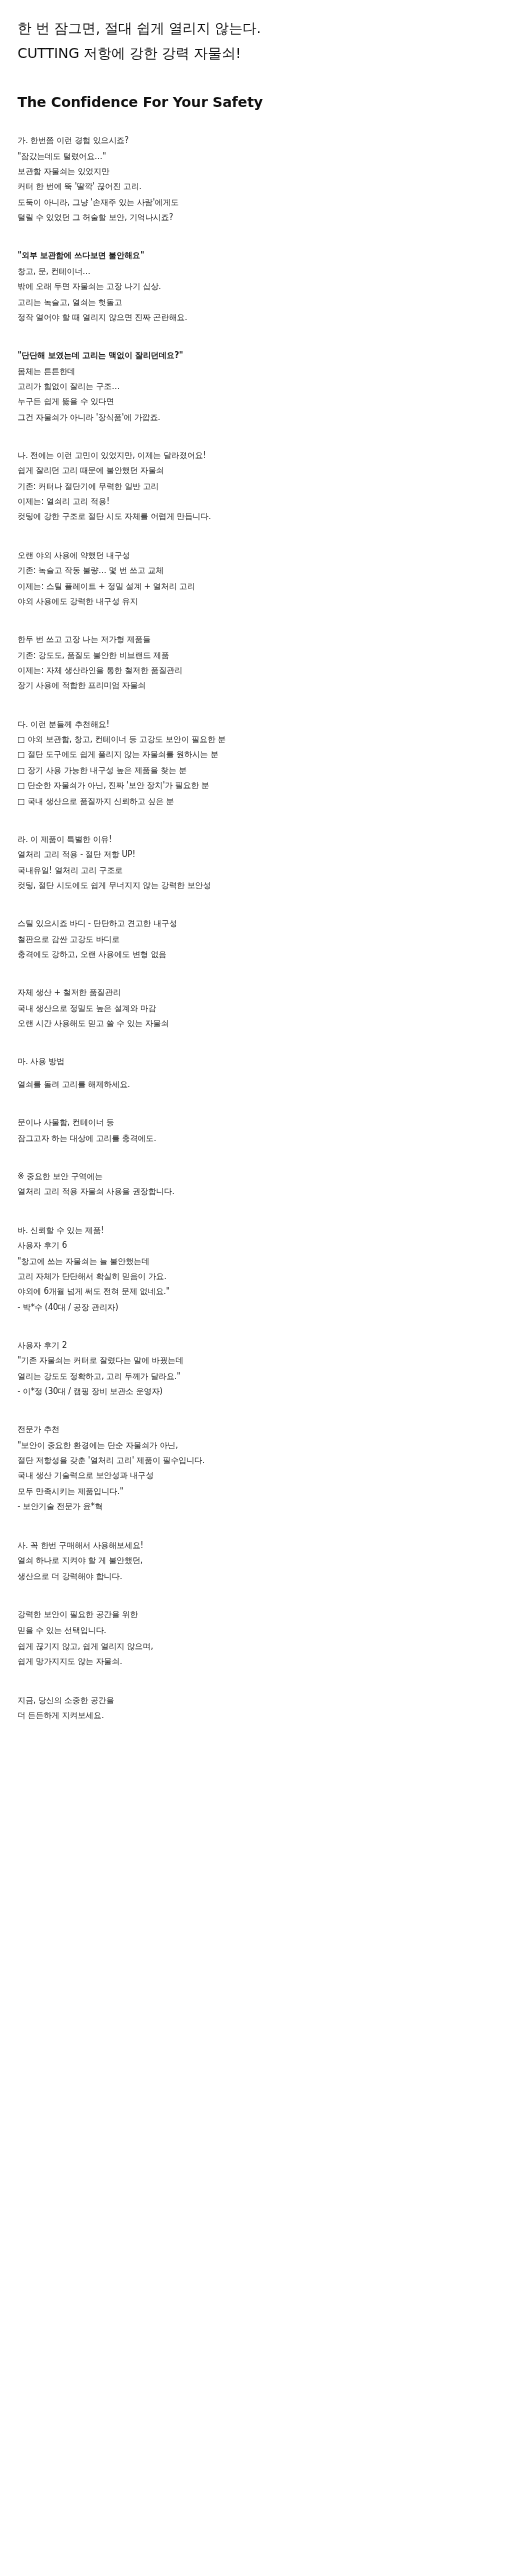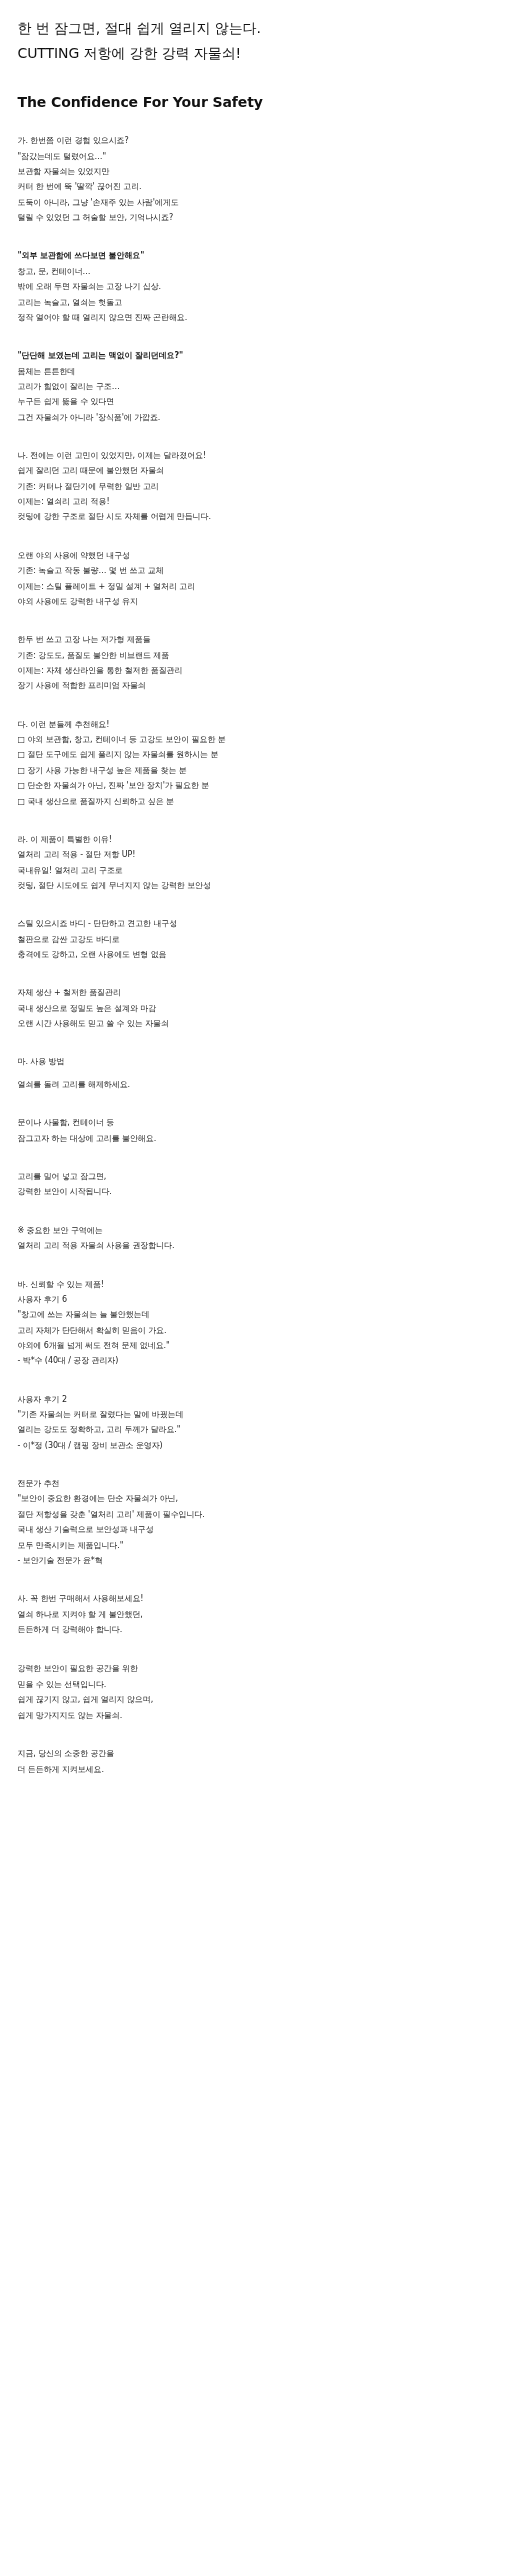--- a/index.html
+++ b/index.html
@@ -150,27 +150,23 @@
   </div>
 
   <div class="block">
     <div class="line">마. 사용 방법</div>
     <div class="spacer-sm"></div>
     <div class="line">열쇠를 돌려 고리를 해제하세요.</div>
   </div>
 
   <div class="block">
     <div class="line">문이나 사물함, 컨테이너 등</div>
-    <div class="line">잠그고자 하는 대상에 고리를 불안해요.</div>
-  </div>
-
-  <div class="block">
-    <div class="line">고리를 밀어 넣고 잠그면,</div>
-    <div class="line">강력한 보안이 시작됩니다.</div>
-  </div>
+    <div class="line">잠그고자 하는 대상에 고리를 충격에도.</div>
+  </div>
+
 
   <div class="block">
     <div class="line note">※ 중요한 보안 구역에는</div>
     <div class="line note">열처리 고리 적용 자물쇠 사용을 권장합니다.</div>
   </div>
 
   <div class="block">
     <div class="line">바. 신뢰할 수 있는 제품!</div>
     <div class="line">사용자 후기 6</div>
     <div class="line">"창고에 쓰는 자물쇠는 늘 불안했는데</div>
@@ -191,21 +187,21 @@
     <div class="line">"보안이 중요한 환경에는 단순 자물쇠가 아닌,</div>
     <div class="line">절단 저항성을 갖춘 '열처리 고리' 제품이 필수입니다.</div>
     <div class="line">국내 생산 기술력으로 보안성과 내구성</div>
     <div class="line">모두 만족시키는 제품입니다."</div>
     <div class="line">- 보안기술 전문가 윤*혁</div>
   </div>
 
   <div class="block closing">
     <div class="line">사. 꼭 한번 구매해서 사용해보세요!</div>
     <div class="line">열쇠 하나로 지켜야 할 게 불안했던,</div>
-    <div class="line">든든하게 더 강력해야 합니다.</div>
+    <div class="line">생산으로 더 강력해야 합니다.</div>
   </div>
 
   <div class="block closing">
     <div class="line">강력한 보안이 필요한 공간을 위한</div>
     <div class="line">믿을 수 있는 선택입니다.</div>
     <div class="line">쉽게 끊기지 않고, 쉽게 열리지 않으며,</div>
     <div class="line">쉽게 망가지지도 않는 자물쇠.</div>
   </div>
 
   <div class="block closing">

